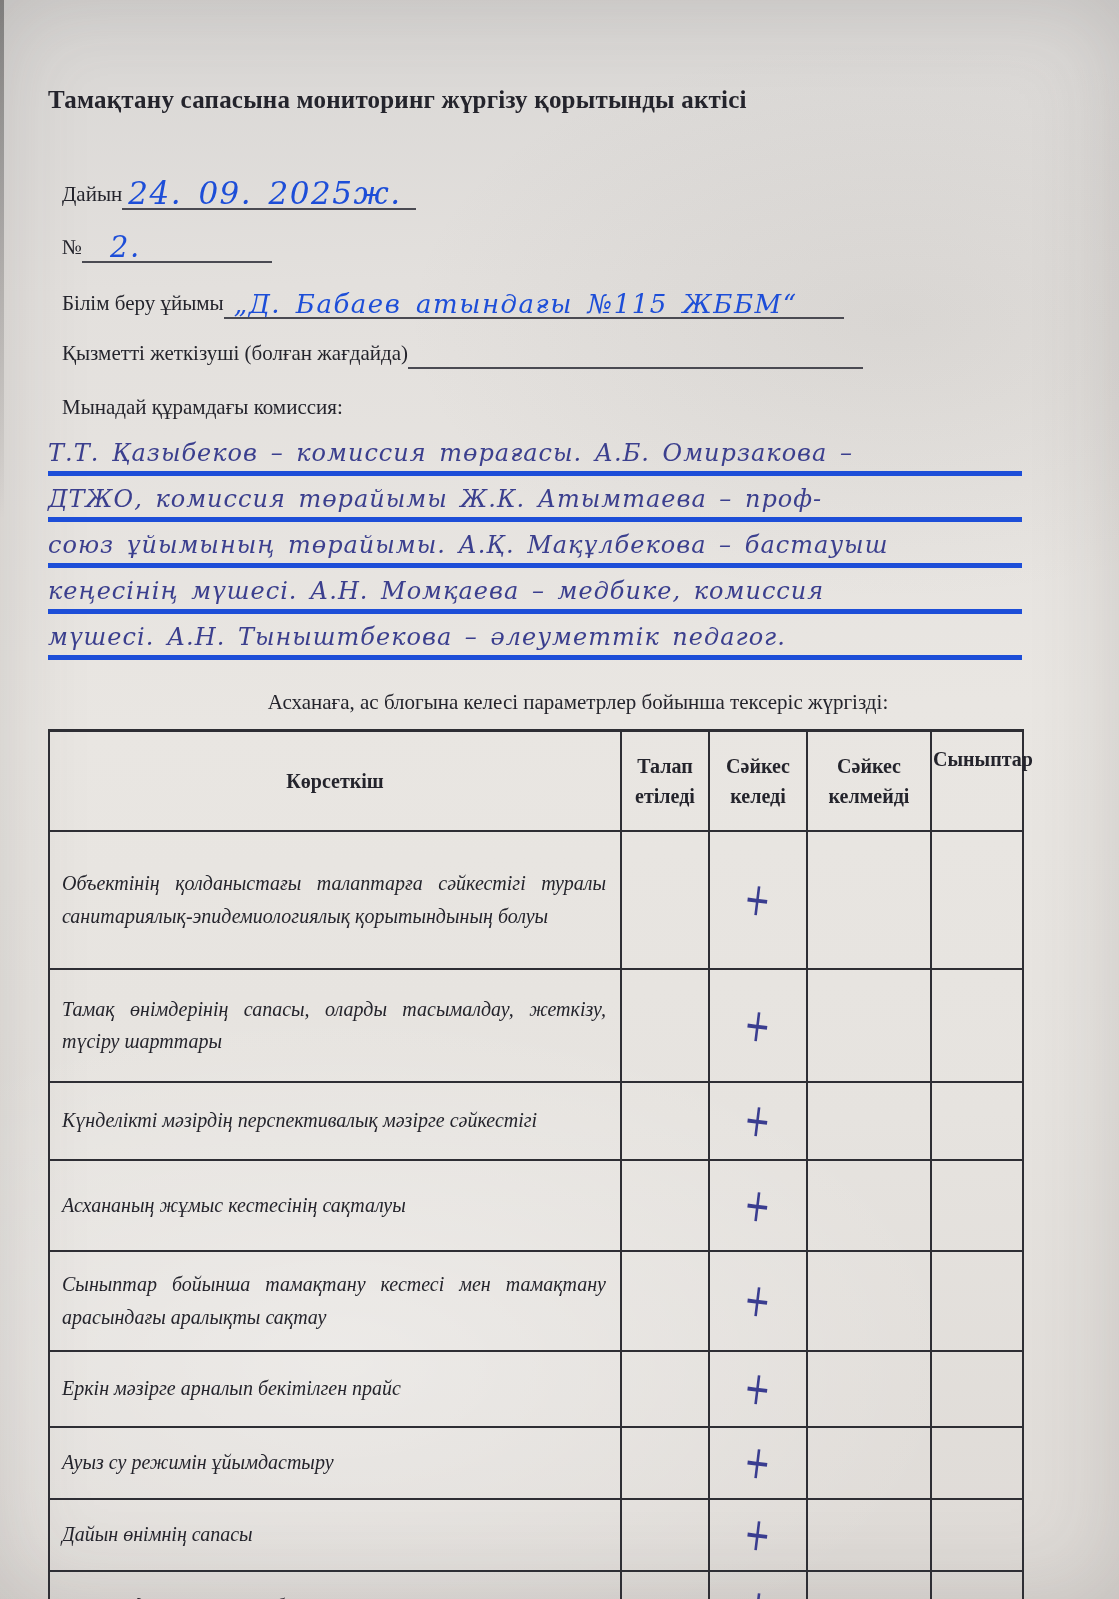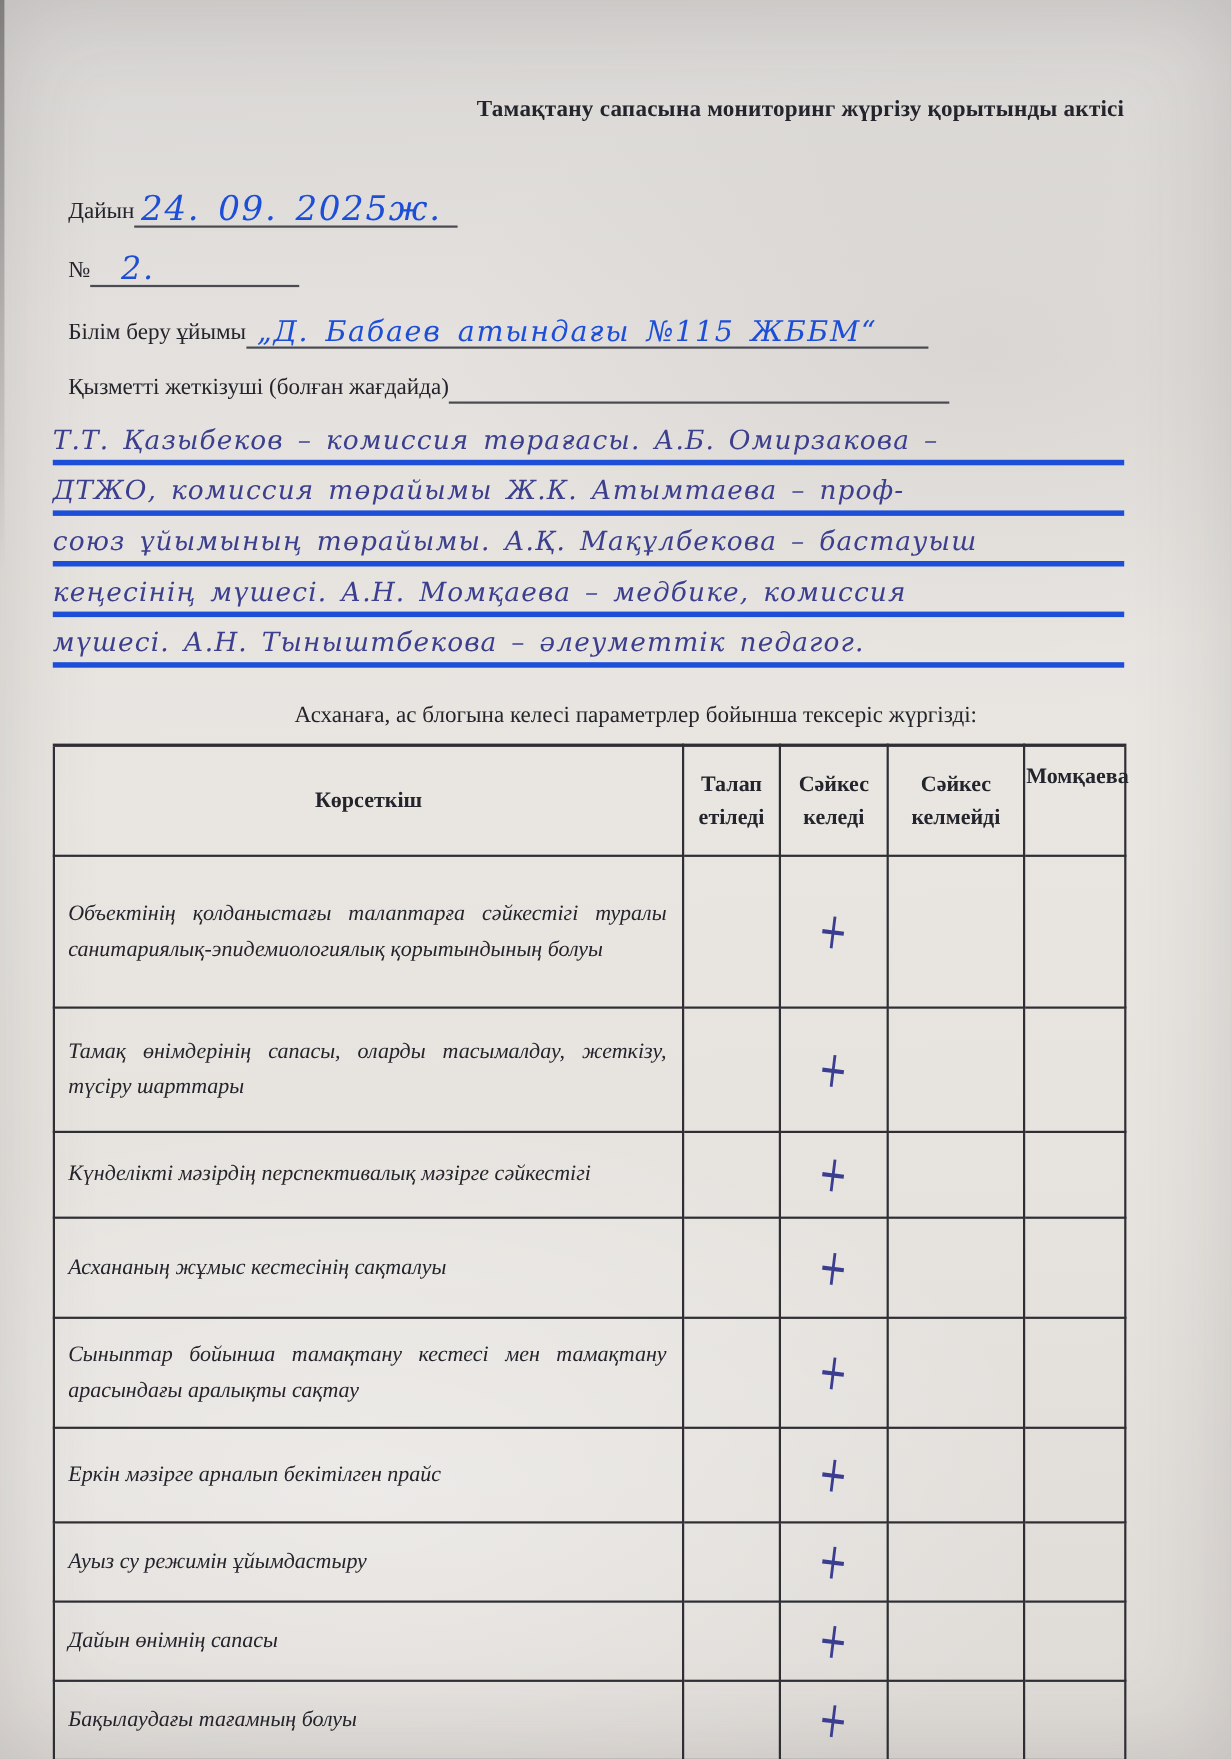--- a/index.html
+++ b/index.html
@@ -15,21 +15,21 @@
       radial-gradient(ellipse 700px 400px at 80% 20%, rgba(120,118,115,.10), rgba(0,0,0,0) 70%),
       linear-gradient(178deg,#d8d6d4 0%, #e3e0dd 18%, #e9e6e2 45%, #e6e3df 70%, #dedad6 100%);
     box-shadow: inset 0 0 90px rgba(70,68,66,.18);
   }
   .paper:before{ 
     content:"";position:absolute;left:0;top:0;width:4px;height:520px;
     background:linear-gradient(to bottom, rgba(40,40,40,.45), rgba(40,40,40,0));
   }
   .sheet{position:relative;padding:86px 97px 0 48px;color:#24242c;}
   .title{
-    text-align:right;font-weight:bold;font-size:21px;letter-spacing:.2px;
+    text-align:left;font-weight:bold;font-size:25px;letter-spacing:.2px;
     margin:0 0 66px 0;
   }
   .fieldline{display:flex;align-items:flex-end;margin-left:14px;}
   .lbl{font-size:21px;white-space:nowrap;padding-bottom:3px;}
   .uline{border-bottom:2px solid #4a4a52;display:inline-block;position:relative;}
   .hw{
     font-family:"DejaVu Serif", serif;font-style:italic;color:#1d4ed8;
     letter-spacing:1.5px;word-spacing:5px;white-space:nowrap;
   }
   .hw-date{font-size:31px;line-height:.9;padding:0 14px 0 6px;transform:translateY(4px);}
@@ -60,21 +60,21 @@
   td.ind{
     font-size:20px;line-height:1.62;text-align:justify;padding:6px 14px 6px 12px;font-style:italic;
   }
   td.mark{text-align:center;padding:0;}
   .plus{
     display:inline-block;color:#3a3d90;font-size:37px;font-family:"DejaVu Sans", sans-serif;
     font-weight:400;transform:rotate(7deg) scale(.85,1.25);line-height:1;
   }
   
   tr.r0{height:138px;} tr.r1{height:113px;} tr.r2{height:78px;}
-  tr.r3{height:91px;}  tr.r4{height:100px;} tr.r5{height:86px;}
+  tr.r3{height:91px;}  tr.r4{height:100px;} tr.r5{height:76px;}
   tr.r6{height:72px;}  tr.r7{height:72px;}  tr.r8{height:72px;}
 </style>
 </head>
 <body>
 
 <div class="paper"></div>
 
 <div class="sheet">
 
   <div class="title">Тамақтану сапасына мониторинг жүргізу қорытынды актісі</div>
@@ -92,20 +92,21 @@
   <div class="fieldline row-org">
     <span class="lbl">Білім беру ұйымы</span>
     <span class="uline" style="min-width:620px;"><span class="hw hw-org">„Д. Бабаев атындағы №115 ЖББМ“</span></span>
   </div>
 
   <div class="fieldline row-prov">
     <span class="lbl">Қызметті жеткізуші (болған жағдайда)</span>
     <span class="uline" style="min-width:455px;height:26px;"><span class="hw hw-org"></span></span>
   </div>
 
+  <div class="commission-label">Мынадай құрамдағы комиссия:</div>
 
   <div class="commission">
     <div class="cline">Т.Т. Қазыбеков – комиссия төрағасы. А.Б. Омирзакова –</div>
     <div class="cline">ДТЖО, комиссия төрайымы Ж.К. Атымтаева – проф-</div>
     <div class="cline">союз ұйымының төрайымы. А.Қ. Мақұлбекова – бастауыш</div>
     <div class="cline">кеңесінің мүшесі. А.Н. Момқаева – медбике, комиссия</div>
     <div class="cline">мүшесі. А.Н. Тыныштбекова – әлеуметтік педагог.</div>
   </div>
 
   <div class="intro">Асханаға, ас блогына келесі параметрлер бойынша тексеріс жүргізді:</div>
@@ -117,21 +118,21 @@
         <col style="width:98px">
         <col style="width:124px">
         <col style="width:92px">
     </colgroup>
     <tbody>
       <tr class="h">
         <td>Көрсеткіш</td>
         <td>Талап етіледі</td>
         <td>Сәйкес келеді</td>
         <td>Сәйкес келмейді</td>
-        <td style="vertical-align:top;padding-top:12px;">Момқаева</td>
+        <td style="vertical-align:top;padding-top:12px;">Сыныптар</td>
       </tr>
 
       <tr class="r0">
         <td class="ind">Объектінің қолданыстағы талаптарға сәйкестігі туралы санитариялық-эпидемиологиялық қорытындының болуы</td>
         <td class="mark"></td>
         <td class="mark"><span class="plus">+</span></td>
         <td class="mark"></td>
         <td class="mark"></td>
       </tr>
 

